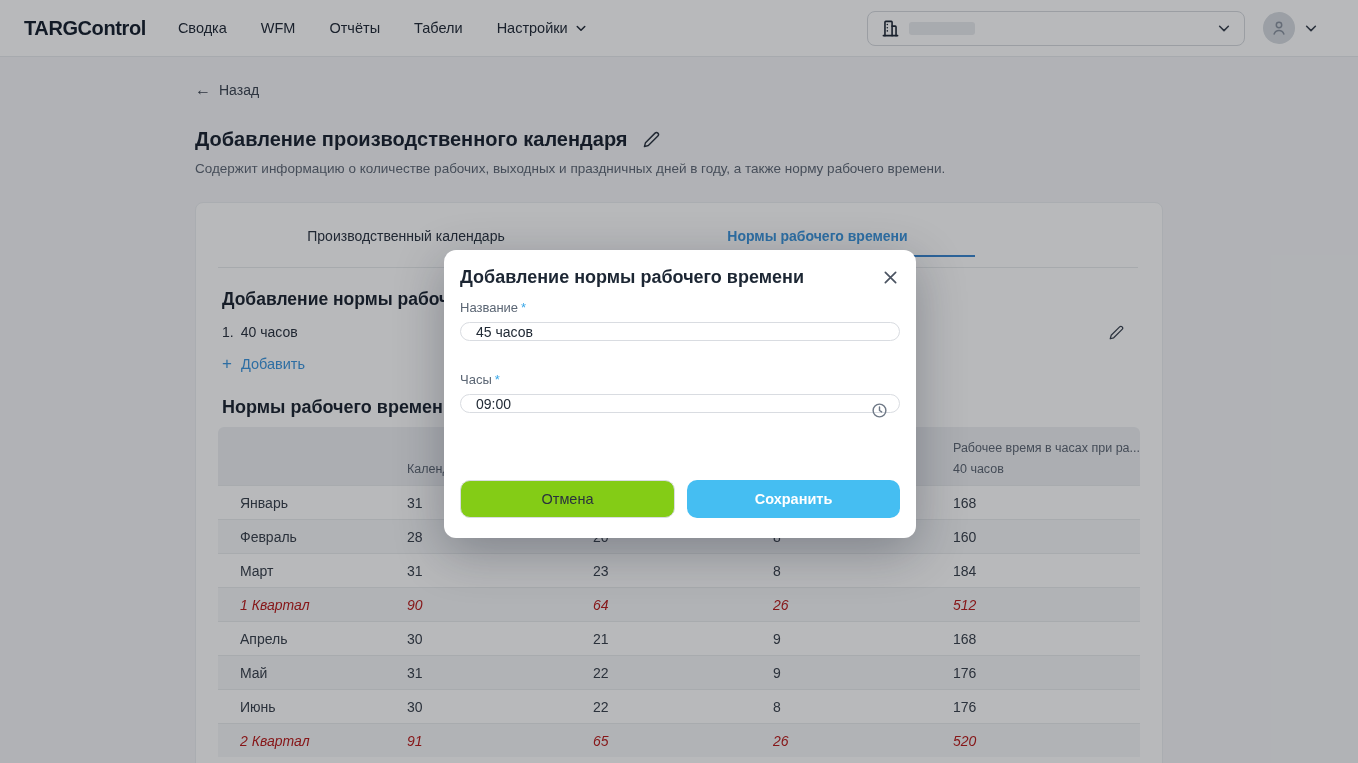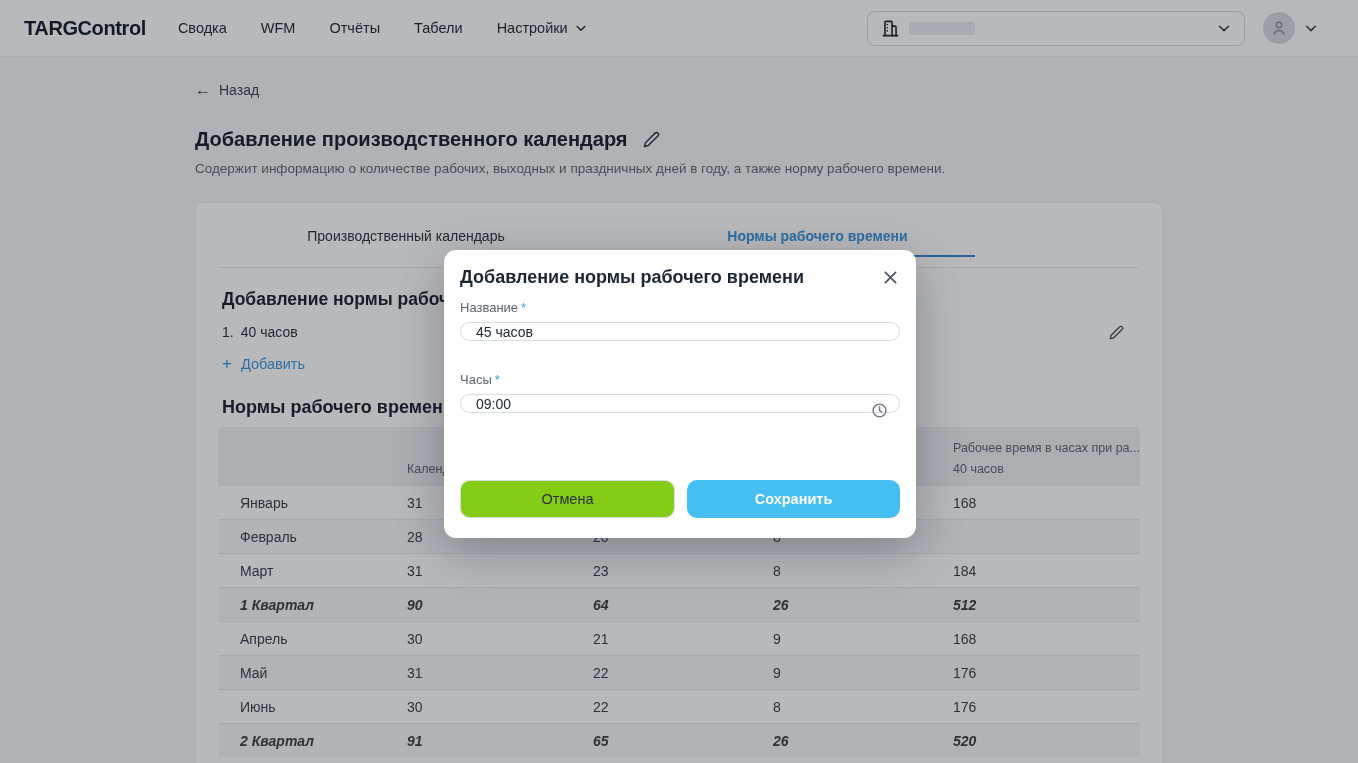--- a/index.html
+++ b/index.html
@@ -62,21 +62,21 @@
   .table-heading { margin-top:24px; font-size:18px; font-weight:700; color:#1b2430; }
   
   .table { margin-top:9px; border-radius:6px 6px 0 0; overflow:hidden; }
   .trow { display:grid; grid-template-columns:180px 186px 180px 180px 1fr; }
   .thead { background:#eef0f3; height:58px; color:#5d6673; font-size:12.5px; }
   .thead .cell { display:flex; flex-direction:column; justify-content:flex-end;
     padding-bottom:9px; gap:7px; }
   .tbody-row { height:34px; font-size:14px; color:#39414c; border-top:1px solid #e9ebed; }
   .tbody-row .cell { display:flex; align-items:center; }
   .tbody-row:nth-child(even) { background:#f6f7f8; }
-  .tbody-row.quarter { font-style:italic; font-weight:700; color:#404040; }
+  .tbody-row.quarter { font-style:italic; font-weight:400; color:#b91c1c; }
   .cell { padding-left:9px; }
   .cell.c1 { padding-left:22px; }
   
   .overlay { position:absolute; inset:0; background:rgba(10,14,20,0.29); z-index:50; }
   .modal {
     position:absolute; left:444px; top:250px; width:472px; height:288px; z-index:100;
     background:#fff; border-radius:12px; box-shadow:0 14px 50px rgba(16,24,40,0.30);
     padding:16px 16px 20px; display:flex; flex-direction:column;
   }
   .modal-head { display:flex; justify-content:space-between; align-items:flex-start; }
@@ -217,20 +217,21 @@
     <div class="cell c2">31</div>
     <div class="cell c3"></div>
     <div class="cell c4"></div>
     <div class="cell c5">168</div>
   </div>
             <div class="trow tbody-row">
     <div class="cell c1">Февраль</div>
     <div class="cell c2">28</div>
     <div class="cell c3">20</div>
     <div class="cell c4">8</div>
+    <div class="cell c5">160</div>
   </div>
             <div class="trow tbody-row">
     <div class="cell c1">Март</div>
     <div class="cell c2">31</div>
     <div class="cell c3">23</div>
     <div class="cell c4">8</div>
     <div class="cell c5">184</div>
   </div>
             <div class="trow tbody-row quarter">
     <div class="cell c1">1 Квартал</div>

